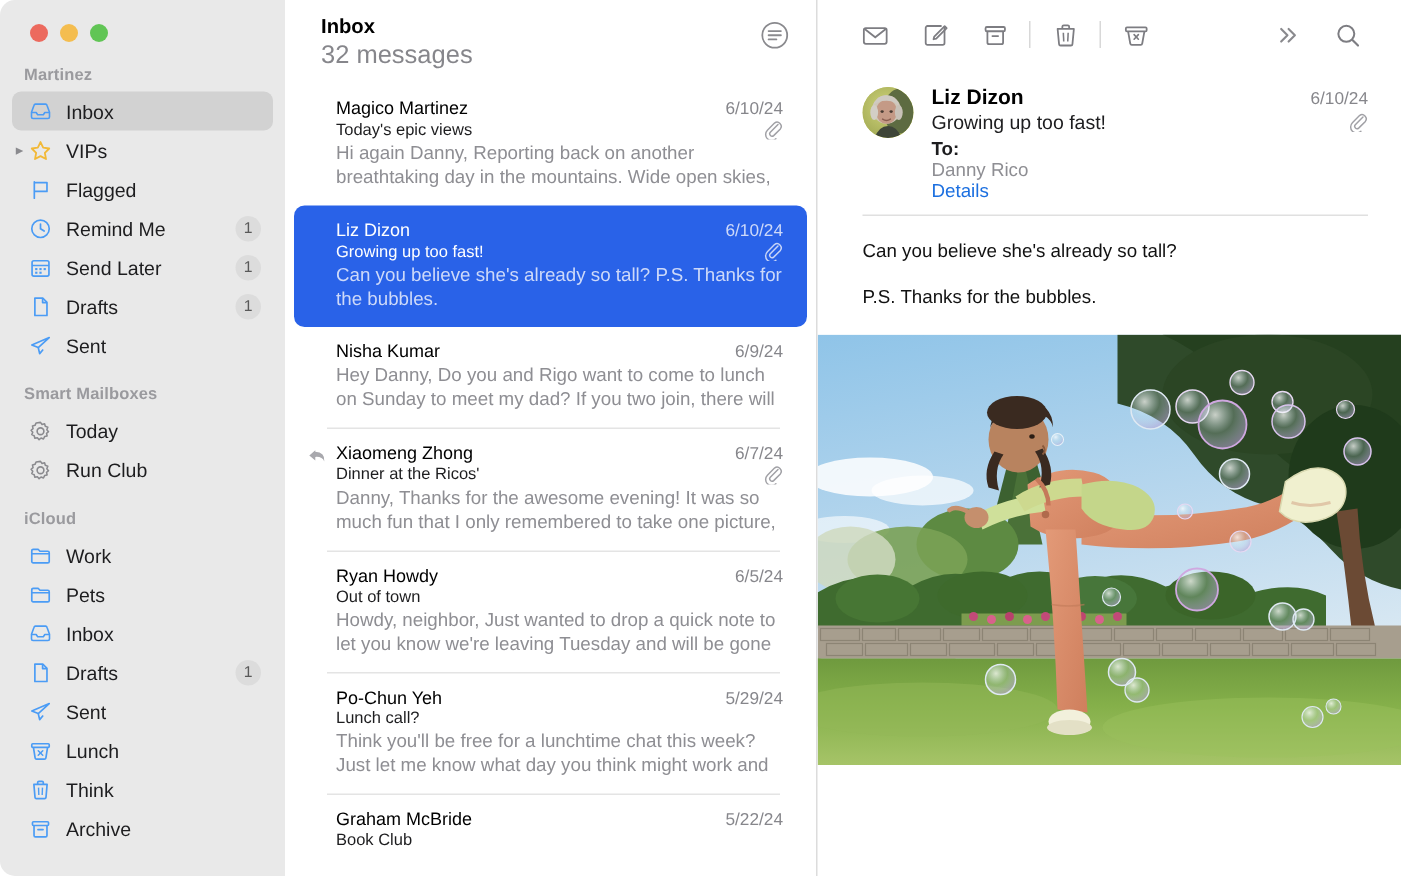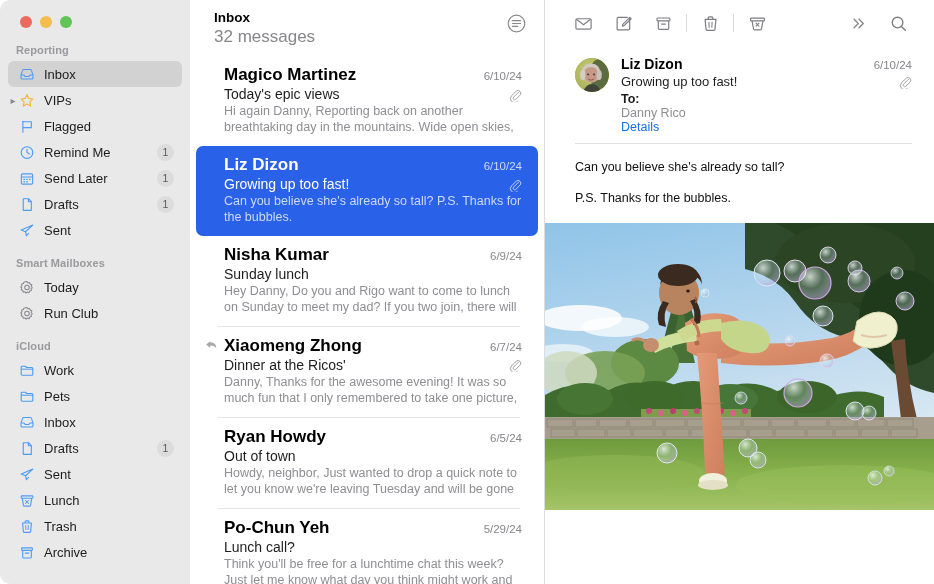--- a/index.html
+++ b/index.html
@@ -107,27 +107,27 @@
     border-radius: 7px;
     margin: 0 6px;
   }
   .msg-row.selected { background: #2962e8; }
   .msg-sep {
     height: 1px; background: #e4e4e4;
     margin: 0 24px 0 28px;
   }
   .msg-top { display: flex; align-items: baseline; }
   .msg-from {
-    font-size: 17px; font-weight: bold; color: #000;
+    font-size: 12px; font-weight: normal; color: #000;
     flex: 1; white-space: nowrap; overflow: hidden;
   }
   .msg-date { font-size: 11.5px; color: #86868b; margin-left: 8px; }
   .msg-sub-line { display: flex; align-items: center; margin-top: 1px; }
   .msg-subject {
-    font-size: 14px; color: #1d1d1f; flex: 1;
+    font-size: 11px; color: #1d1d1f; flex: 1;
     white-space: nowrap; overflow: hidden;
   }
   .clip { width: 13px; height: 13px; flex-shrink: 0; margin-left: 6px; }
   .msg-preview {
     font-size: 12.5px; color: #8e8e93;
     margin-top: 1px; line-height: 1.3;
     max-height: 33px; overflow: hidden;
   }
   .msg-row.selected .msg-from,
   .msg-row.selected .msg-subject { color: #ffffff; }
@@ -205,21 +205,21 @@
 
 <div class="window">
 
   <div class="sidebar">
     <div class="traffic">
       <div class="tl red"></div>
       <div class="tl yellow"></div>
       <div class="tl green"></div>
     </div>
     <div id="sidebar-sections">
-        <div class="section-head">Reporting</div>
+        <div class="section-head">Martinez</div>
         <div class="sb-row selected">
           <span class="ic">
             <svg width="16" height="15" viewBox="0 0 16 16">
               <path d="M1.6 8.4 L3.4 3.4 a1.1 1.1 0 0 1 1-.8 h7.2 a1.1 1.1 0 0 1 1 .8 L14.4 8.4 v3.3 a1.1 1.1 0 0 1-1.1 1.1 H2.7 a1.1 1.1 0 0 1-1.1-1.1 Z" fill="none" stroke="#4b9cf5" stroke-width="1.15" stroke-linejoin="round"></path>
               <path d="M1.6 8.5 h3.3 l1.1 1.6 h4 l1.1-1.6 h3.3" fill="none" stroke="#4b9cf5" stroke-width="1.15" stroke-linejoin="round"></path>
             </svg>
           </span>
           <span class="lbl">Inbox</span>
         </div>
         <div class="sb-row">
@@ -367,21 +367,21 @@
         </div>
         <div class="sb-row">
           <span class="ic">
             <svg width="16" height="15" viewBox="0 0 16 16">
               <path d="M3.3 4.2 H12.7 L11.9 13.4 a1 1 0 0 1-1 .9 H5.1 a1 1 0 0 1-1-.9 Z" fill="none" stroke="#4b9cf5" stroke-width="1.2" stroke-linejoin="round"></path>
               <path d="M6 4 V2.9 a0.9 0.9 0 0 1 .9-.9 h2.2 a0.9 0.9 0 0 1 .9 .9 V4" fill="none" stroke="#4b9cf5" stroke-width="1.2"></path>
               <line x1="6.6" y1="6.5" x2="6.8" y2="11.7" stroke="#4b9cf5" stroke-width="1"></line>
               <line x1="9.4" y1="6.5" x2="9.2" y2="11.7" stroke="#4b9cf5" stroke-width="1"></line>
             </svg>
           </span>
-          <span class="lbl">Trash</span>
+          <span class="lbl">Think</span>
         </div>
         <div class="sb-row">
           <span class="ic">
             <svg width="16" height="15" viewBox="0 0 16 16">
               <rect x="2.3" y="3" width="11.4" height="2.7" rx="0.7" fill="none" stroke="#4b9cf5" stroke-width="1.2"></rect>
               <path d="M3.4 5.9 V12.8 a1 1 0 0 0 1 1 h7.2 a1 1 0 0 0 1-1 V5.9" fill="none" stroke="#4b9cf5" stroke-width="1.2"></path>
               <line x1="6.2" y1="8.6" x2="9.8" y2="8.6" stroke="#4b9cf5" stroke-width="1.2" stroke-linecap="round"></line>
             </svg>
           </span>
           <span class="lbl">Archive</span>
@@ -428,24 +428,20 @@
        <span class="clip"><svg width="13" height="13" viewBox="0 0 14 14">
                 <path d="M10.4 3.3 L4.9 8.8 a1.7 1.7 0 0 0 2.4 2.4 L12.1 6.4 a3 3 0 0 0-4.2-4.2 L2.8 7.3 a4.3 4.3 0 0 0 6.1 6.1" fill="none" stroke="#c7d4f7" stroke-width="1.05" stroke-linecap="round"></path>
               </svg></span>
      </div>
      <div class="msg-preview">Can you believe she's already so tall? P.S. Thanks for the bubbles.</div>
         </div>
         <div class="msg-row">
           <div class="msg-top">
        <span class="msg-from">Nisha Kumar</span>
        <span class="msg-date">6/9/24</span>
-     </div>
-     <div class="msg-sub-line">
-       <span class="msg-subject">Sunday lunch</span>
-
      </div>
      <div class="msg-preview">Hey Danny, Do you and Rigo want to come to lunch on Sunday to meet my dad? If you two join, there will be 6 of us total. W…</div>
         </div>
         <div class="msg-sep"></div>
         <div class="msg-row">
           <span class="reply-ic"><svg width="14" height="14" viewBox="0 0 14 14">
               <path d="M6.2 3.2 L2.2 6.6 L6.2 10 V7.6 q4.6-.4 6 3 q.6-6-6-6.4 Z" fill="#a8a8ad"></path>
             </svg></span>
           <div class="msg-top">
        <span class="msg-from">Xiaomeng Zhong</span>

